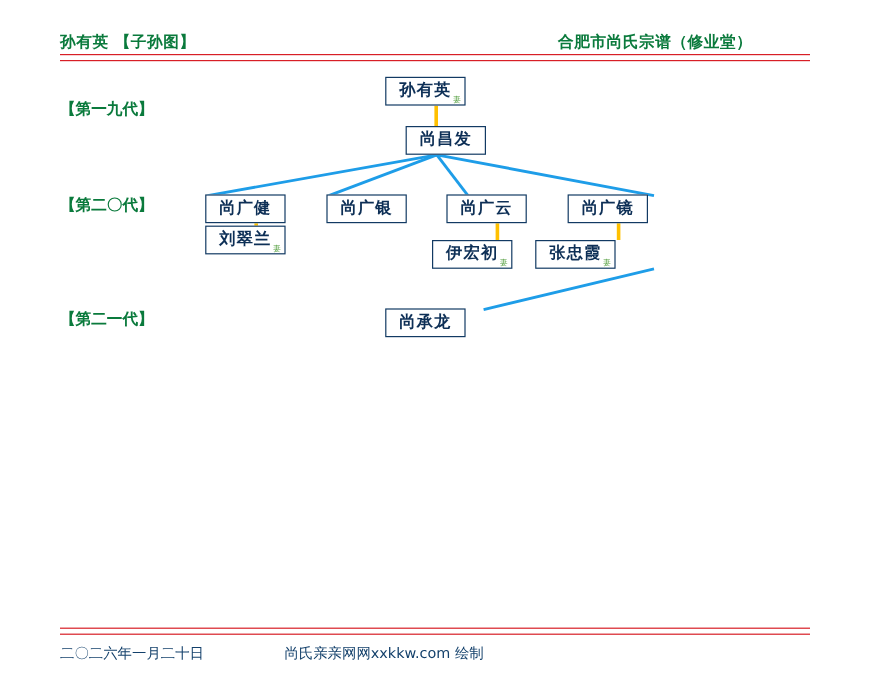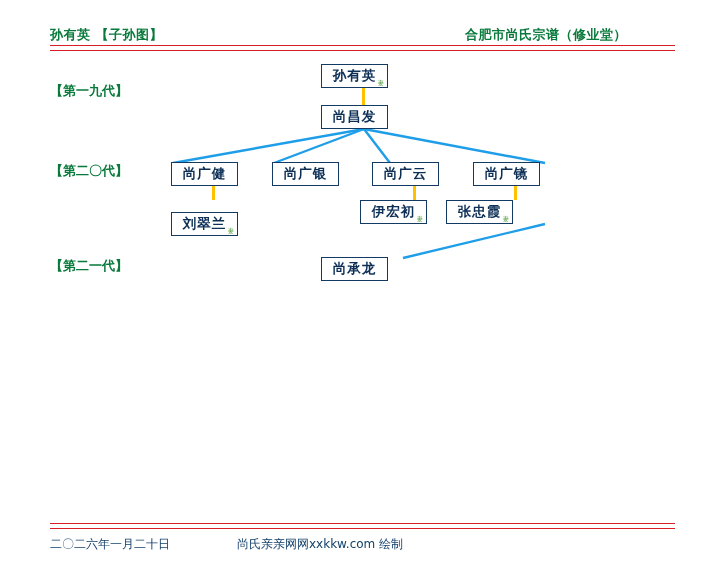--- a/index.html
+++ b/index.html
@@ -151,31 +151,31 @@
   <line x1="545" y1="224" x2="403" y2="258" stroke="#1e9de8" stroke-width="2.4"></line>
 </svg>
 
 <div class="person-box" style="left:321px; top:64px;">
   <span class="person-name">孙有英</span>
   <span class="spouse-mark">妻</span>
 </div>
 
 <div class="v-connector" style="left:362px; top:88px; height:17px;"></div>
 
-<div class="person-box" style="left:321px; top:105px;padding-left:27px;">
+<div class="person-box" style="left:338px; top:105px;padding-left:27px;">
   <span class="person-name">尚昌发</span>
   <span class="spouse-mark"></span>
 </div>
 
 <div class="person-box" style="left:171px; top:162px;">
   <span class="person-name">尚广健</span>
   <span class="spouse-mark"></span>
 </div>
 <div class="v-connector" style="left:212px; top:186px; height:14px;"></div>
-<div class="person-box" style="left:171px; top:212px;">
+<div class="person-box" style="left:171px; top:188px;">
   <span class="person-name">刘翠兰</span>
   <span class="spouse-mark">妻</span>
 </div>
 
 <div class="person-box" style="left:272px; top:162px;">
   <span class="person-name">尚广银</span>
   <span class="spouse-mark"></span>
 </div>
 
 <div class="person-box" style="left:372px; top:162px;">

